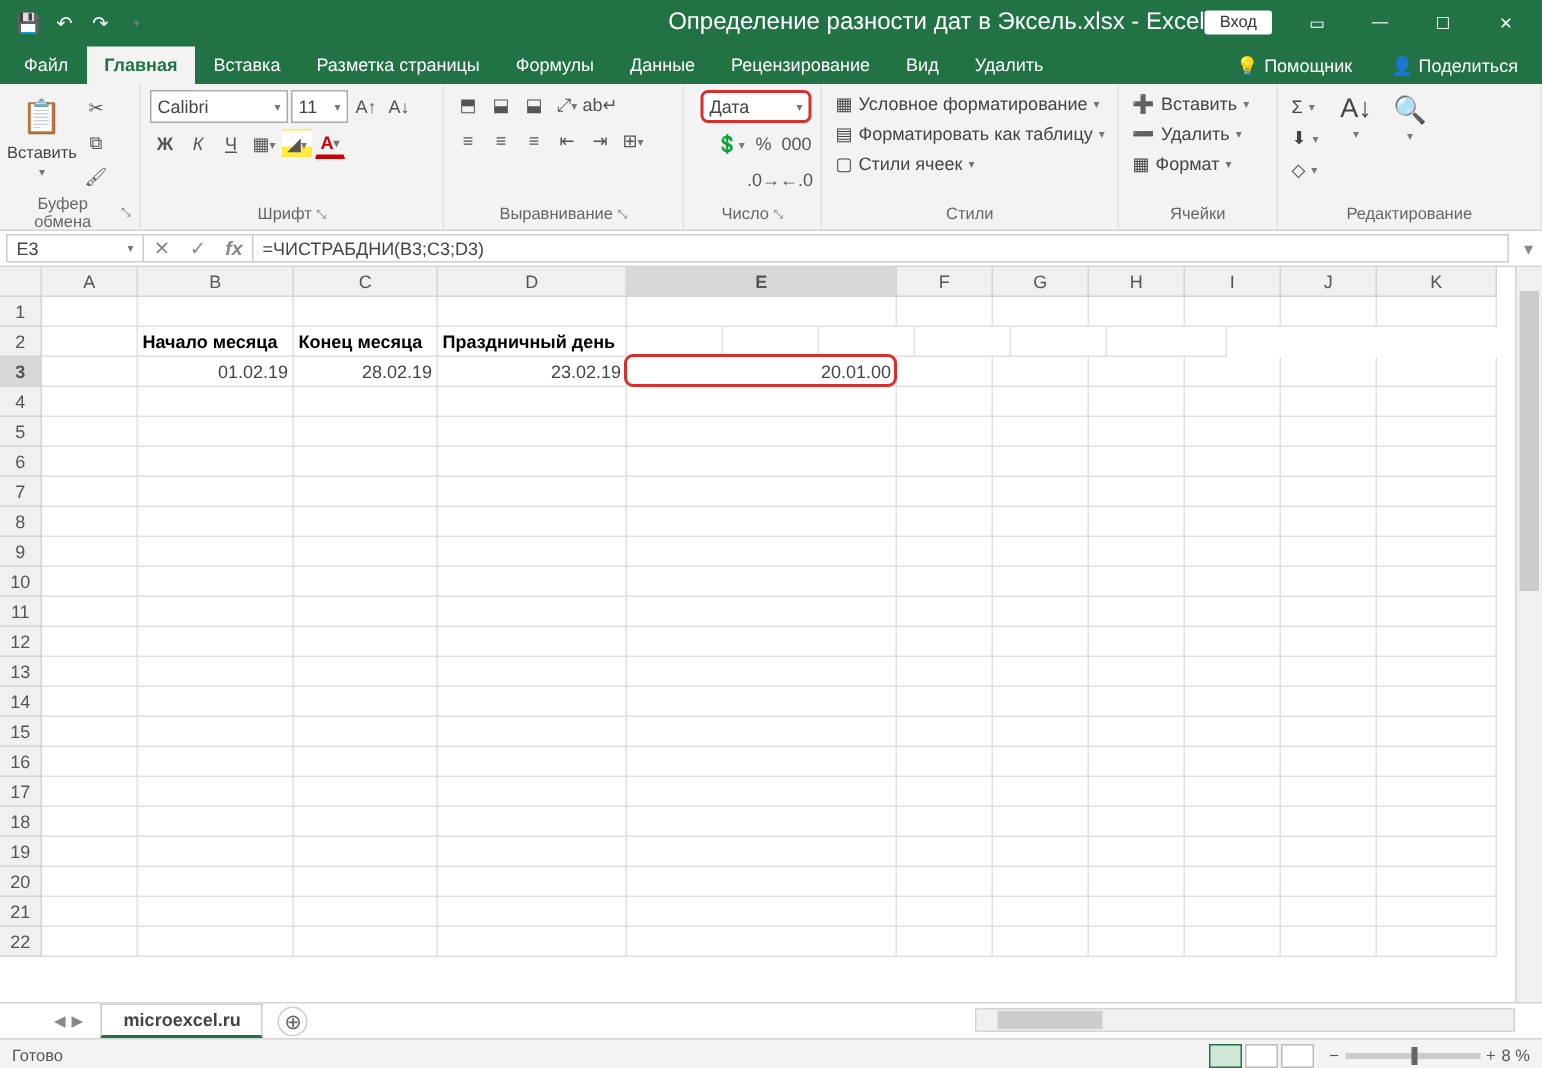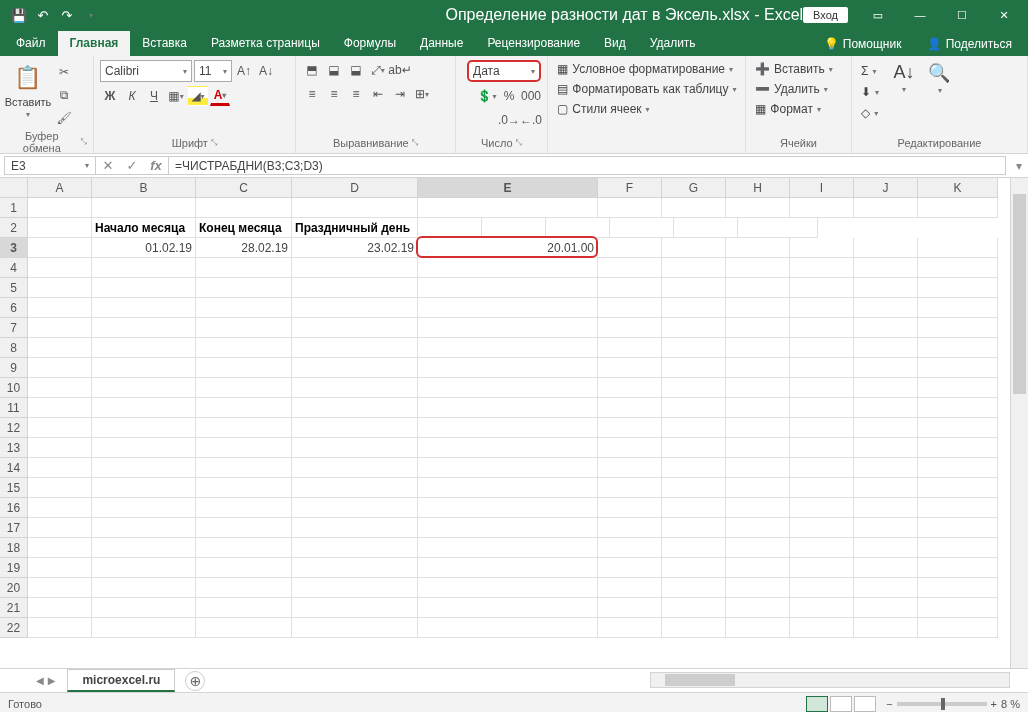--- a/index.html
+++ b/index.html
@@ -216,20 +216,21 @@
           <span>▤</span>
           <span>Форматировать как таблицу</span>
           <span class="dd">▾</span>
         </div>
       <div class="styles-item">
           <span>▢</span>
           <span>Стили ячеек</span>
           <span class="dd">▾</span>
         </div>
     </div>
+    <div class="ribbon-group-label">Стили</div>
   </div>
 
   <div class="ribbon-group" style="width:106px">
     <div class="ribbon-group-body" style="flex-direction:column;gap:2px">
       <div class="styles-item">
           <span>➕</span>
           <span>Вставить</span>
           <span class="dd">▾</span>
         </div>
       <div class="styles-item">

